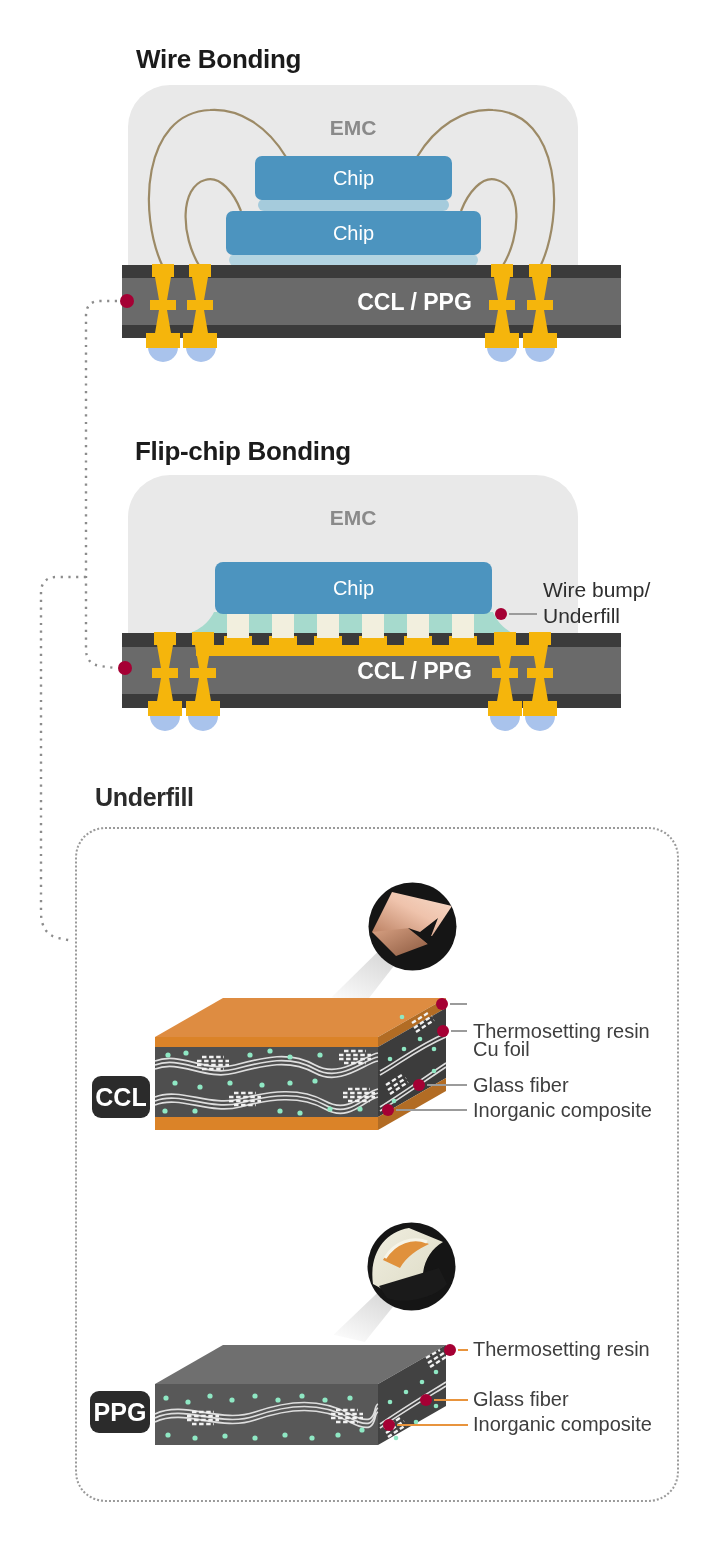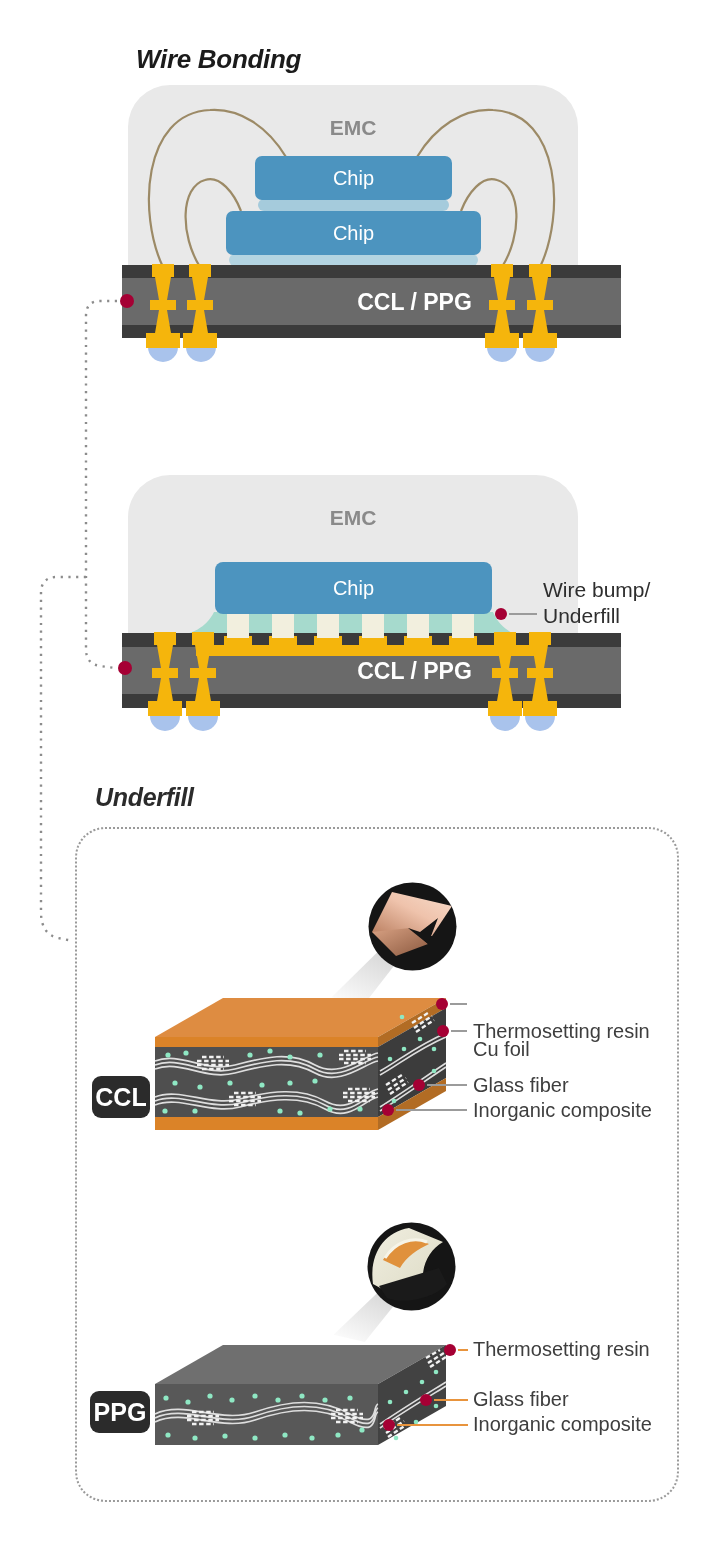--- a/index.html
+++ b/index.html
@@ -1,19 +1,19 @@
 <!DOCTYPE html>
 <html><head>
 <meta charset="utf-8">
 <style>
   html,body{margin:0;padding:0;background:#ffffff;}
   #canvas{position:relative;width:720px;height:1552px;background:#ffffff;overflow:hidden;
           font-family:"Liberation Sans",sans-serif;}
   .abs{position:absolute;}
-  .sec-title{position:absolute;font-size:26px;font-weight:700;color:#1b1b1b;letter-spacing:-0.3px;font-style:italic;}
+  .sec-title{position:absolute;font-size:26px;font-weight:700;color:#1b1b1b;letter-spacing:-0.3px;}
   .emc-body{position:absolute;background:#e9e9e9;border-radius:42px 42px 0 0;}
   .emc-label{position:absolute;text-align:center;font-size:21px;font-weight:700;color:#8a8a8a;}
   .chip{position:absolute;background:#4c94bf;border-radius:7px;color:#fff;font-size:20px;
         font-weight:400;text-align:center;display:flex;align-items:center;justify-content:center;}
   .adhesive{position:absolute;border-radius:6px;}
   .band{position:absolute;padding-left:43px;}
   .band .strip-dark{position:absolute;left:0;width:100%;background:#3b3b3b;}
   .band .strip-mid{position:absolute;left:0;width:100%;background:#6a6a6a;}
   .band-label{position:absolute;width:100%;text-align:center;color:#ffffff;font-size:23px;font-weight:700;}
   .via{position:absolute;width:40px;height:84px;}
@@ -81,20 +81,21 @@
     </svg>
   <svg class="via" style="left:482px;top:264px;" viewBox="0 0 40 84">
       <polygon fill="#f5b50c" points="9,0 31,0 31,13 28,13 24,36 33,36 33,46 24,46 28,69 37,69 37,84 3,84 3,69 12,69 16,46 7,46 7,36 16,36 12,13 9,13"></polygon>
     </svg>
   <svg class="via" style="left:520px;top:264px;" viewBox="0 0 40 84">
       <polygon fill="#f5b50c" points="9,0 31,0 31,13 28,13 24,36 33,36 33,46 24,46 28,69 37,69 37,84 3,84 3,69 12,69 16,46 7,46 7,36 16,36 12,13 9,13"></polygon>
     </svg>
 
   <div class="conn-dot" style="left:120px;top:294px;"></div>
 
+  <div class="sec-title" style="left:135px;top:436px;">Flip-chip Bonding</div>
 
   <div class="emc-body" style="left:128px;top:475px;width:450px;height:158px;"></div>
   <div class="emc-label" style="left:128px;top:506px;width:450px;">EMC</div>
 
   <svg class="abs" style="left:160px;top:600px;" width="400" height="40" viewBox="0 0 400 40">
     <path d="M13,37 C32,34 46,28 54,12 L333,12 C340,28 352,34 363,37 Z" fill="#a6dacd"></path>
   </svg>
 
   <div class="band" style="left:122px;top:633px;width:456px;height:75px;">
     <div class="strip-dark" style="top:0;height:14px;"></div>

